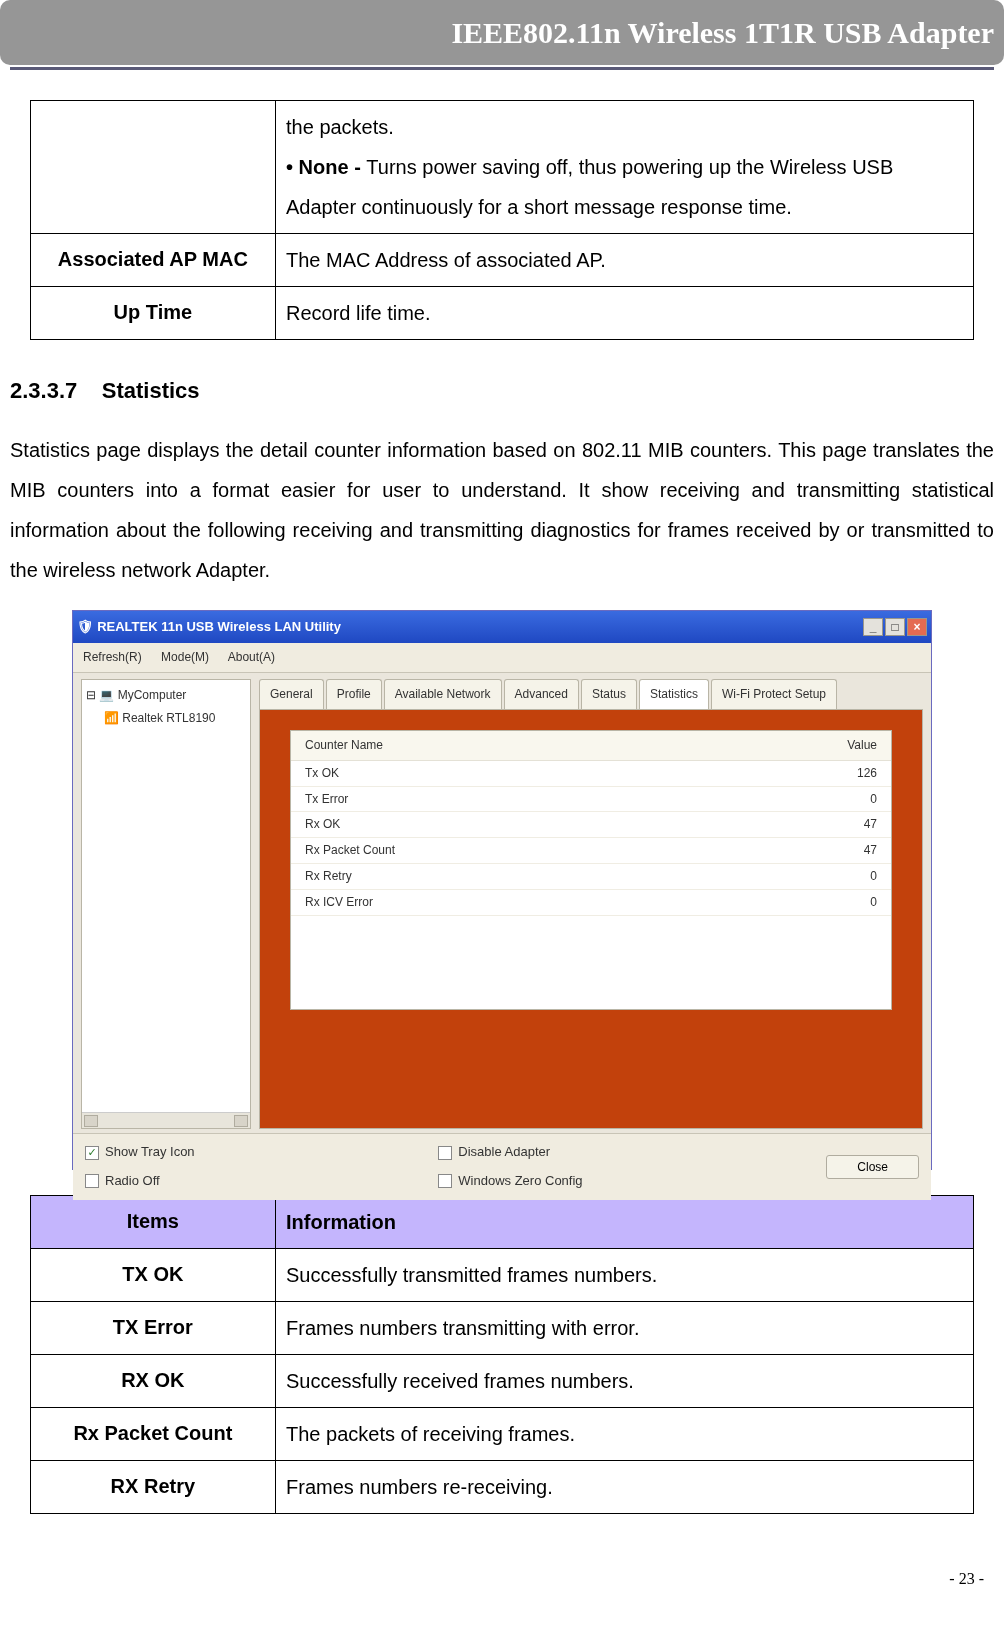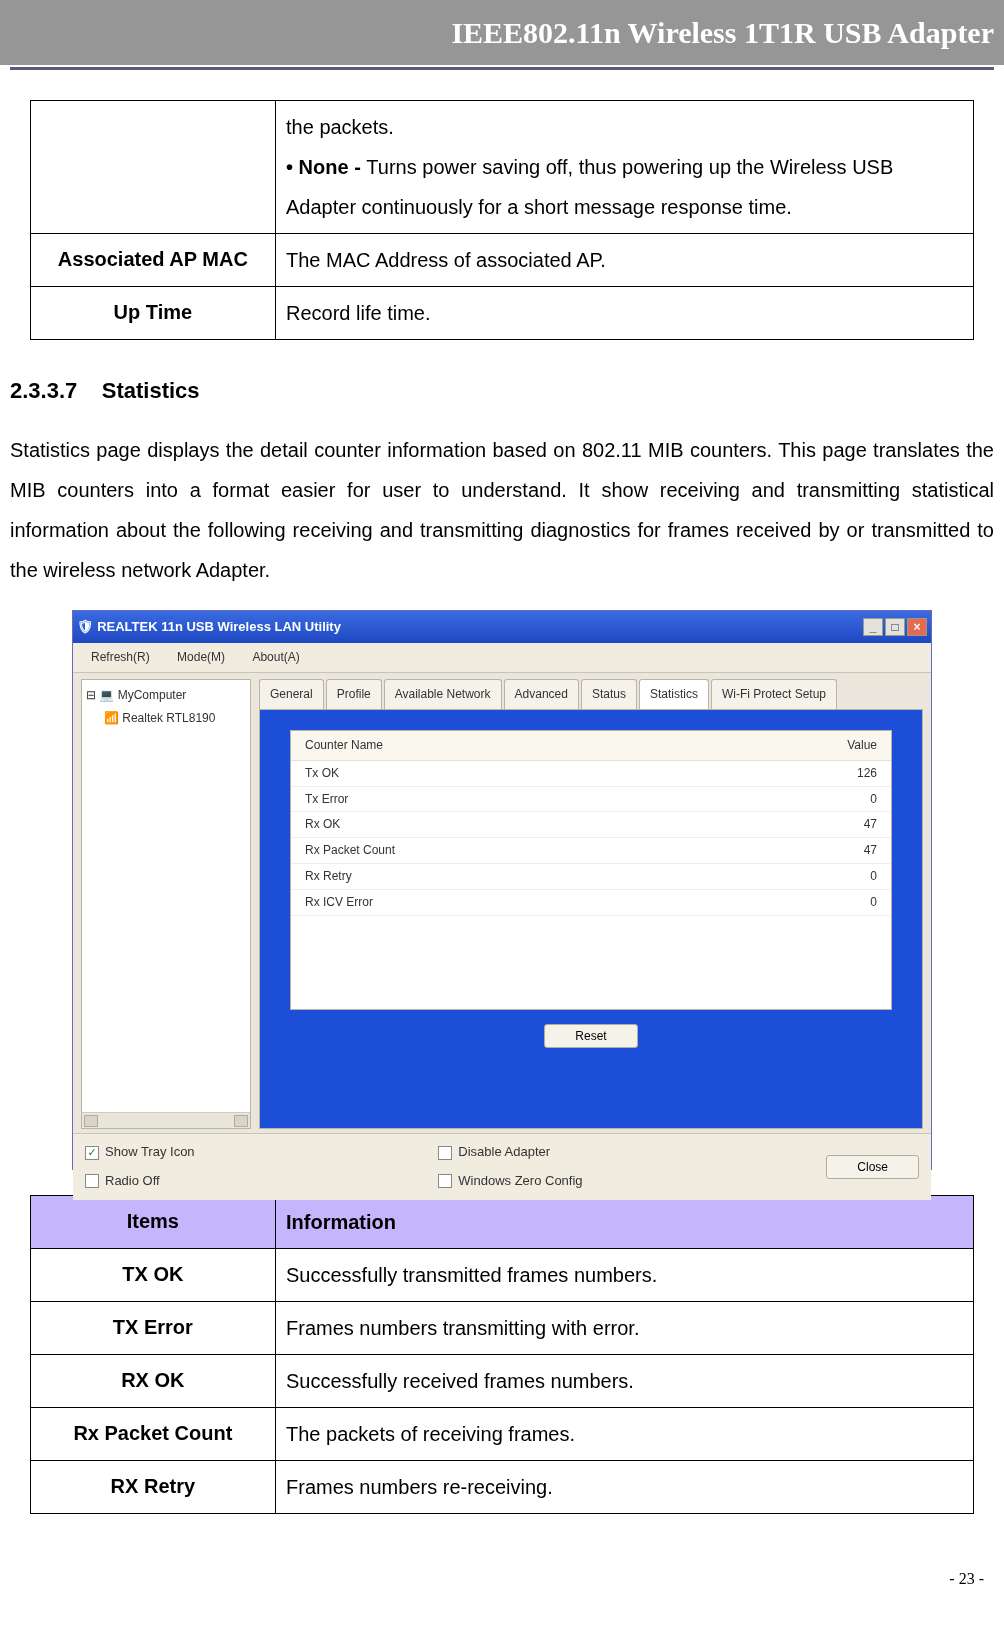--- a/index.html
+++ b/index.html
@@ -15,20 +15,21 @@
     }
     .header-bar {
       background: #969696;
       color: #fff;
       font-size: 30px;
       font-weight: bold;
       text-align: right;
       padding: 4px 10px 4px 0;
       margin-bottom: 2px;
       font-family: "Times New Roman", serif;
+      border-radius: 10px;
     }
     .header-line {
       border-top: 3px solid #5a5a78;
       margin: 0 10px 30px 10px;
     }
     .content {
       padding: 0 10px;
     }
     table.info {
       border-collapse: collapse;
@@ -87,21 +88,21 @@
     }
     .titlebar .tb-icons { display:flex; gap:2px; }
     .tb-btn { width:20px; height:18px; background:#e4e2dc; border:1px solid #9a978b; display:flex; align-items:center; justify-content:center; font-size:12px; color:#333; }
     .tb-btn.close { background:#e46b51; color:#fff; }
     .menubar {
       background: #f0ece0;
       padding: 3px 10px;
       font-size: 12px;
       border-bottom: 1px solid #c8c4b6;
     }
-    .menubar span { margin-right: 16px; margin-left: 8px; }
+    .menubar span { margin-right: 16px; }
     .body-area {
       display: flex;
       height: 460px;
     }
     .tree-pane {
       width: 170px;
       background: #fff;
       border: 1px solid #b9b5a6;
       margin: 6px 4px 4px 8px;
       padding: 4px;
@@ -130,21 +131,21 @@
     .tab {
       background: #f5f3e9;
       border: 1px solid #b9b5a6;
       border-bottom: none;
       padding: 3px 10px;
       border-radius: 3px 3px 0 0;
     }
     .tab.active { background: #fff; font-weight: normal; }
     .tab-body {
       flex: 1;
-      background: #1d4ed8;
+      background: #c2410c;
       border: 1px solid #b9b5a6;
       padding: 20px 30px;
     }
     .counter-box {
       background: #fff;
       border: 1px solid #b9b5a6;
       height: 280px;
     }
     .counter-box .ch {
       display: flex; justify-content: space-between;
@@ -279,23 +280,20 @@
               </div>
             <div class="crow">
                 <span>Rx Retry</span>
                 <span>0</span>
               </div>
             <div class="crow">
                 <span>Rx ICV Error</span>
                 <span>0</span>
               </div>
           </div>
-          <div class="reset-wrap">
-            <button class="win-btn">Reset</button>
-          </div>
         </div>
       </div>
     </div>
     <div class="bottom-bar">
       <div class="chk-group">
         <label>
             <span class="chk">✓</span>
             <span>Show Tray Icon</span>
           </label>
         <label>

